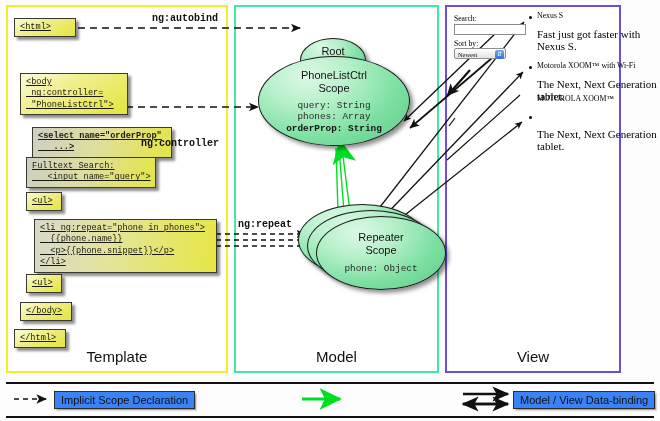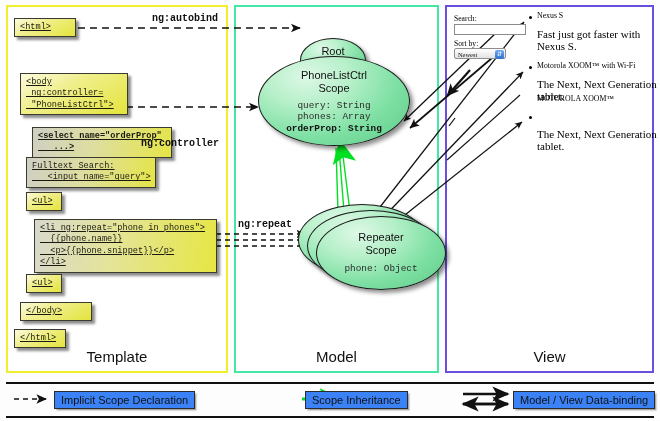--- a/index.html
+++ b/index.html
@@ -3,21 +3,21 @@
 <meta charset="utf-8">
 <style>
   html,body{margin:0;padding:0;background:#ffffff;}
   body{width:660px;height:421px;font-family:"Liberation Sans",sans-serif;overflow:hidden;}
   #stage{position:relative;width:660px;height:421px;background:#fdfdfd;}
 
   
   .panel{position:absolute;background:#ffffff;box-sizing:border-box;}
   .panel-template{left:6px;top:5px;width:222px;height:368px;border:2px solid #f2ef2a;}
   .panel-model{left:234px;top:5px;width:205px;height:368px;border:2px solid #44e8a6;}
-  .panel-view{left:445px;top:5px;width:209px;height:368px;border:2px solid #6a4ee0;}
+  .panel-view{left:445px;top:5px;width:176px;height:368px;border:2px solid #6a4ee0;}
   .panel-label{position:absolute;bottom:6px;width:100%;text-align:center;
       font-size:15px;color:#111;font-family:"Liberation Sans",sans-serif;}
 
   
   .cbox{position:absolute;box-sizing:border-box;border:1.4px solid #3a3a30;
       font-family:"Liberation Mono",monospace;font-size:8.6px;line-height:1.33;
       color:#1a1a12;white-space:pre;padding:3px 5px;
       box-shadow:2.5px 2.5px 2.5px rgba(0,0,0,.45);
       background:linear-gradient(150deg,#fbfbdd 0%,#f0ef8e 38%,#e4e43c 100%);text-decoration:underline;}
   .cbox.bold{font-weight:bold;}
@@ -133,21 +133,21 @@
 
   <div class="cbox" style="left:26px;top:192px;width:36px;">&lt;ul&gt;</div>
 
   <div class="cbox grey" style="left:34px;top:219px;width:183px;">&lt;li ng:repeat="phone in phones"&gt;
   {{phone.name}}
   &lt;p&gt;{{phone.snippet}}&lt;/p&gt;
 &lt;/li&gt;</div>
 
   <div class="cbox" style="left:26px;top:274px;width:36px;">&lt;ul&gt;</div>
 
-  <div class="cbox" style="left:20px;top:302px;width:72px;">&lt;/body&gt;</div>
+  <div class="cbox" style="left:20px;top:302px;width:52px;">&lt;/body&gt;</div>
 
   <div class="cbox" style="left:14px;top:329px;width:52px;">&lt;/html&gt;</div>
 
   <div class="elab" style="left:152px;top:13px;">ng:autobind</div>
   <div class="elab" style="left:141px;top:92px;margin-top:46px;">ng:controller</div>
   <div class="elab" style="left:238px;top:219px;">ng:repeat</div>
 
   <div class="ell" style="left:300px;top:6px;width:66px;height:44px;padding-top:6px;margin-top:32px;">
     <div class="t1">Root<br>Scope</div>
   </div>
@@ -193,17 +193,16 @@
 
   <svg class="lay" style="top:0;" viewBox="0 0 660 421">
     <path d="M14,399 L46,399" stroke="#111" stroke-width="1.6" fill="none" stroke-dasharray="5,4" marker-end="url(#ah)"></path>
     <path d="M302,399 L340,399" stroke="#00e020" stroke-width="3.2" fill="none" marker-end="url(#ahg)"></path>
     <path d="M463,394 L508,394" stroke="#111" stroke-width="2.6" fill="none" marker-end="url(#ah)"></path>
     <path d="M508,404 L463,404" stroke="#111" stroke-width="2.6" fill="none" marker-end="url(#ah)"></path>
     <path d="M463,404 L508,404" stroke="#111" stroke-width="2.6" fill="none" marker-end="url(#ah)"></path>
   </svg>
 
   <div class="lgbox" style="left:54px;top:391px;">Implicit Scope Declaration</div>
-  <div class="lgbox" style="left:305px;top:391px;">Scope Inheritance</div>
   <div class="lgbox" style="left:513px;top:391px;">Model / View Data-binding</div>
 
   <div class="legend-rule2"></div>
 </div>
 
 </body></html>

